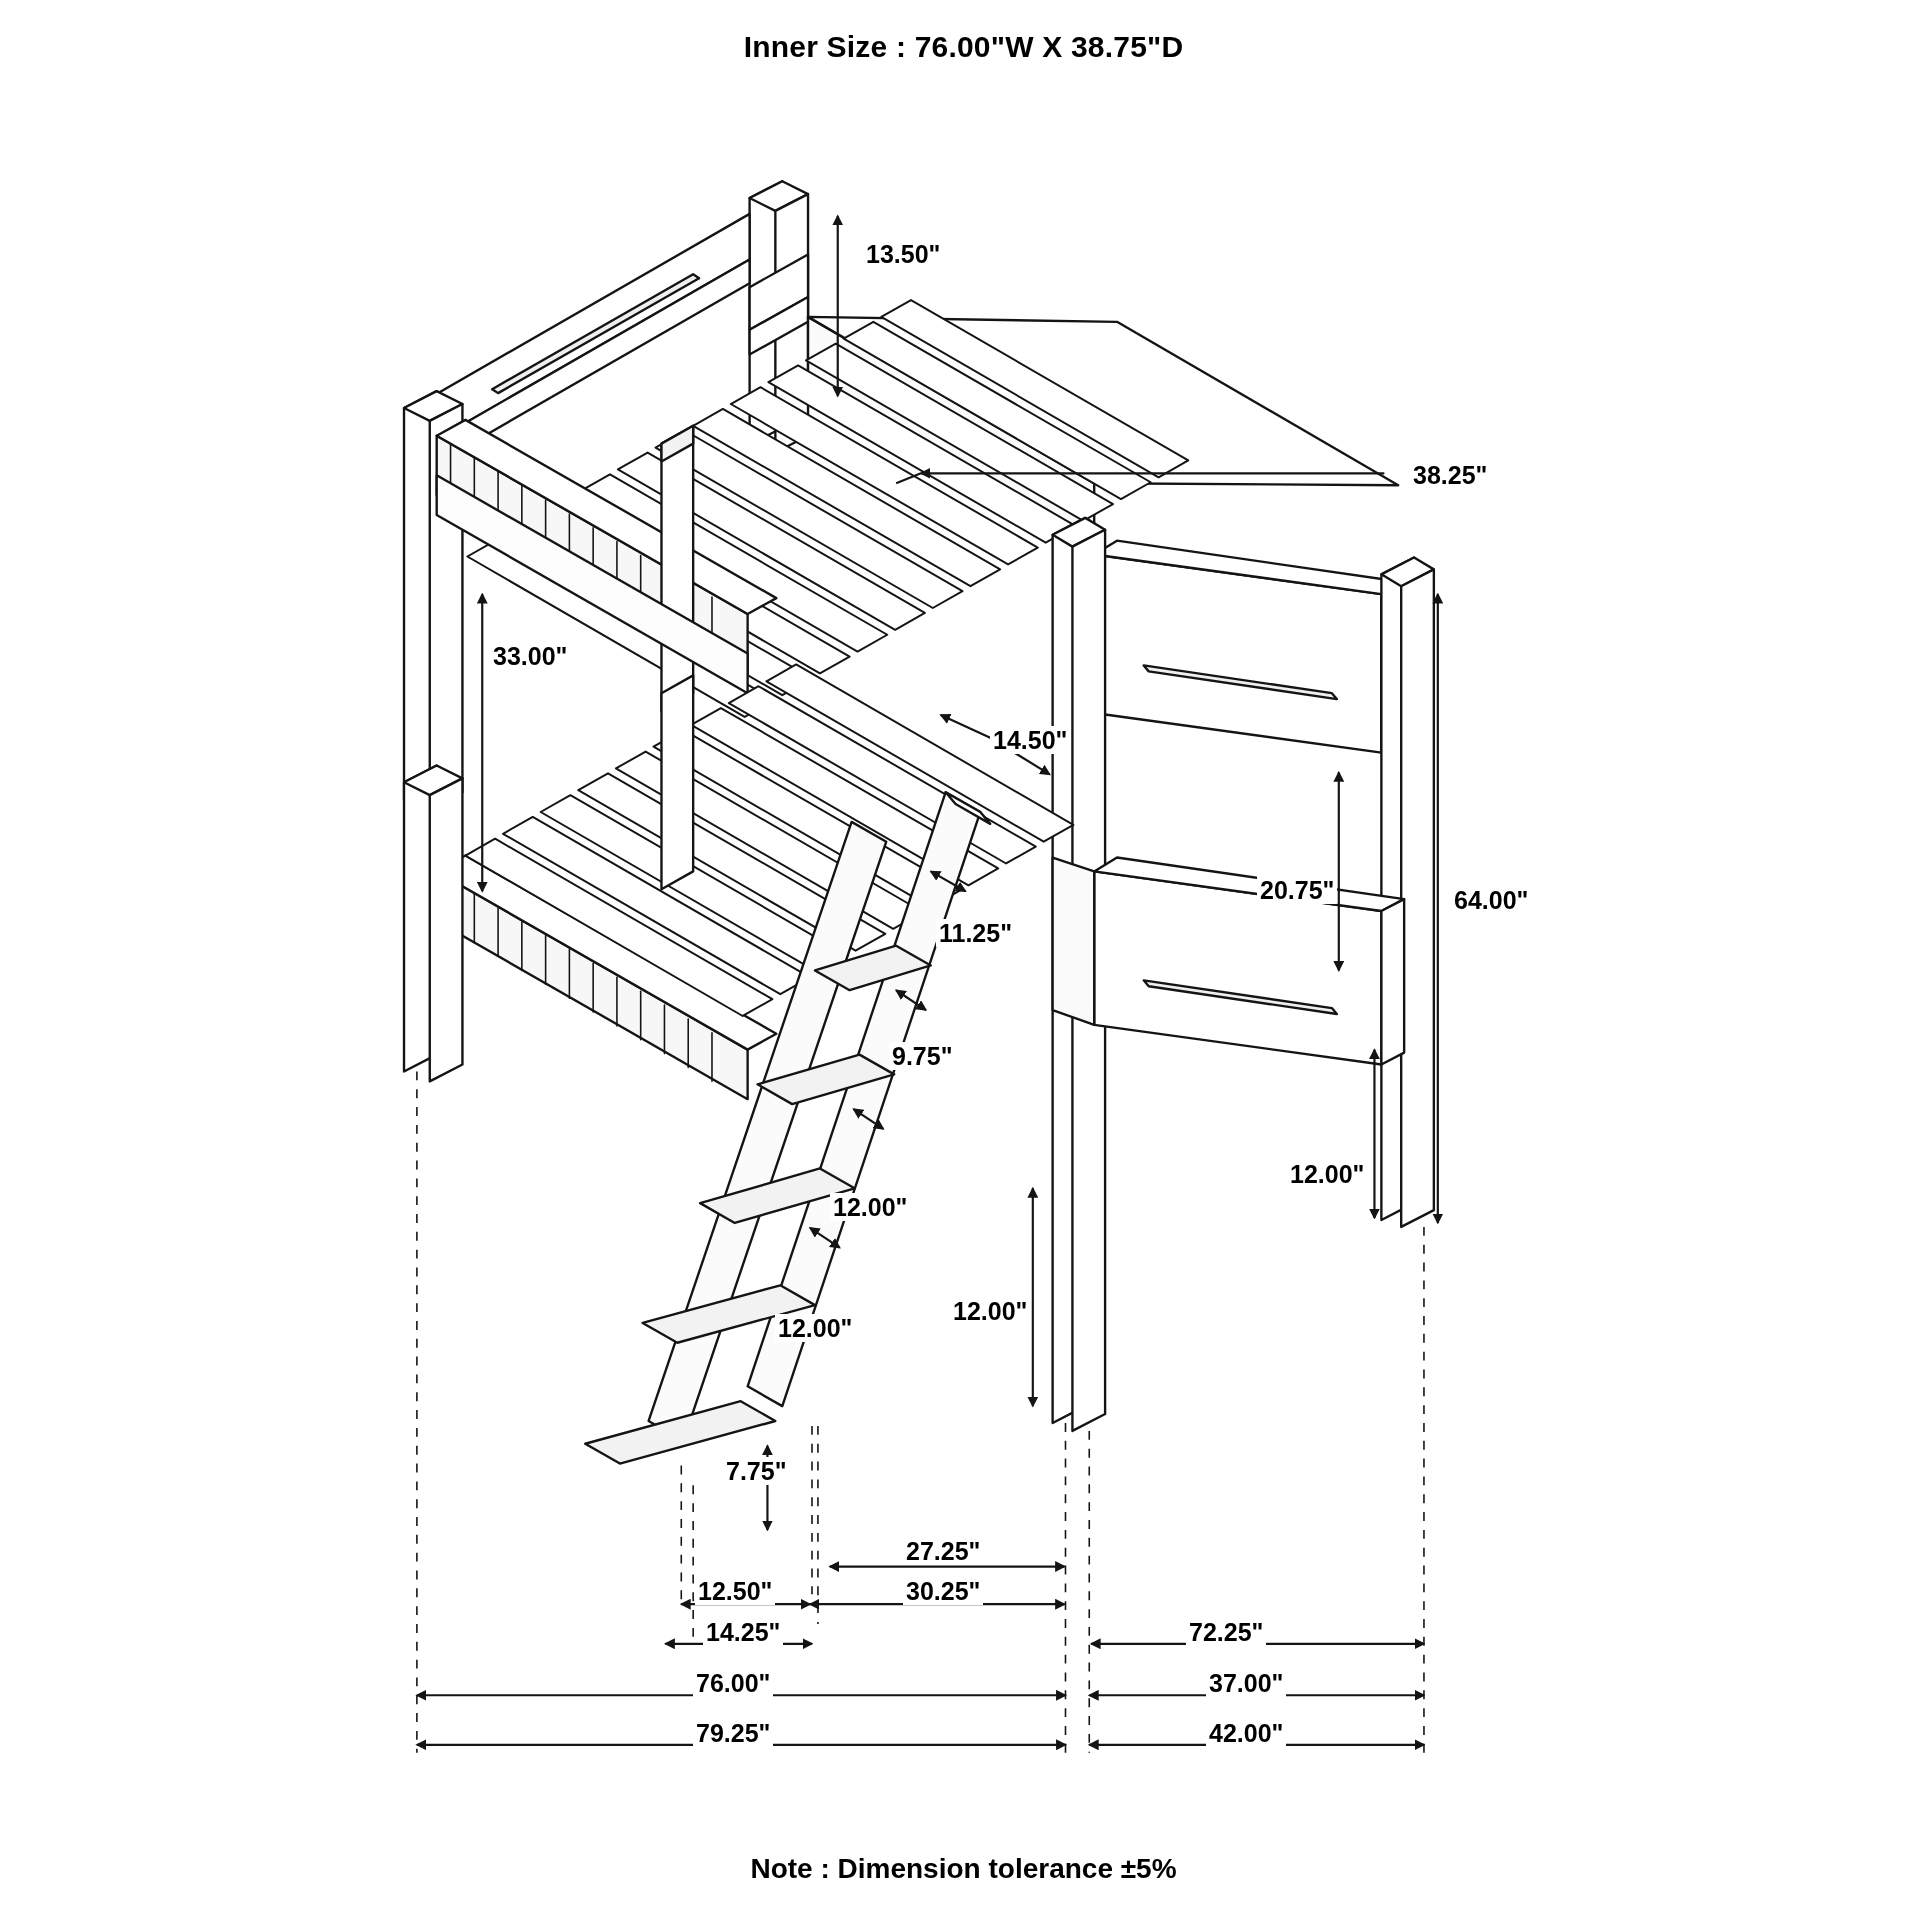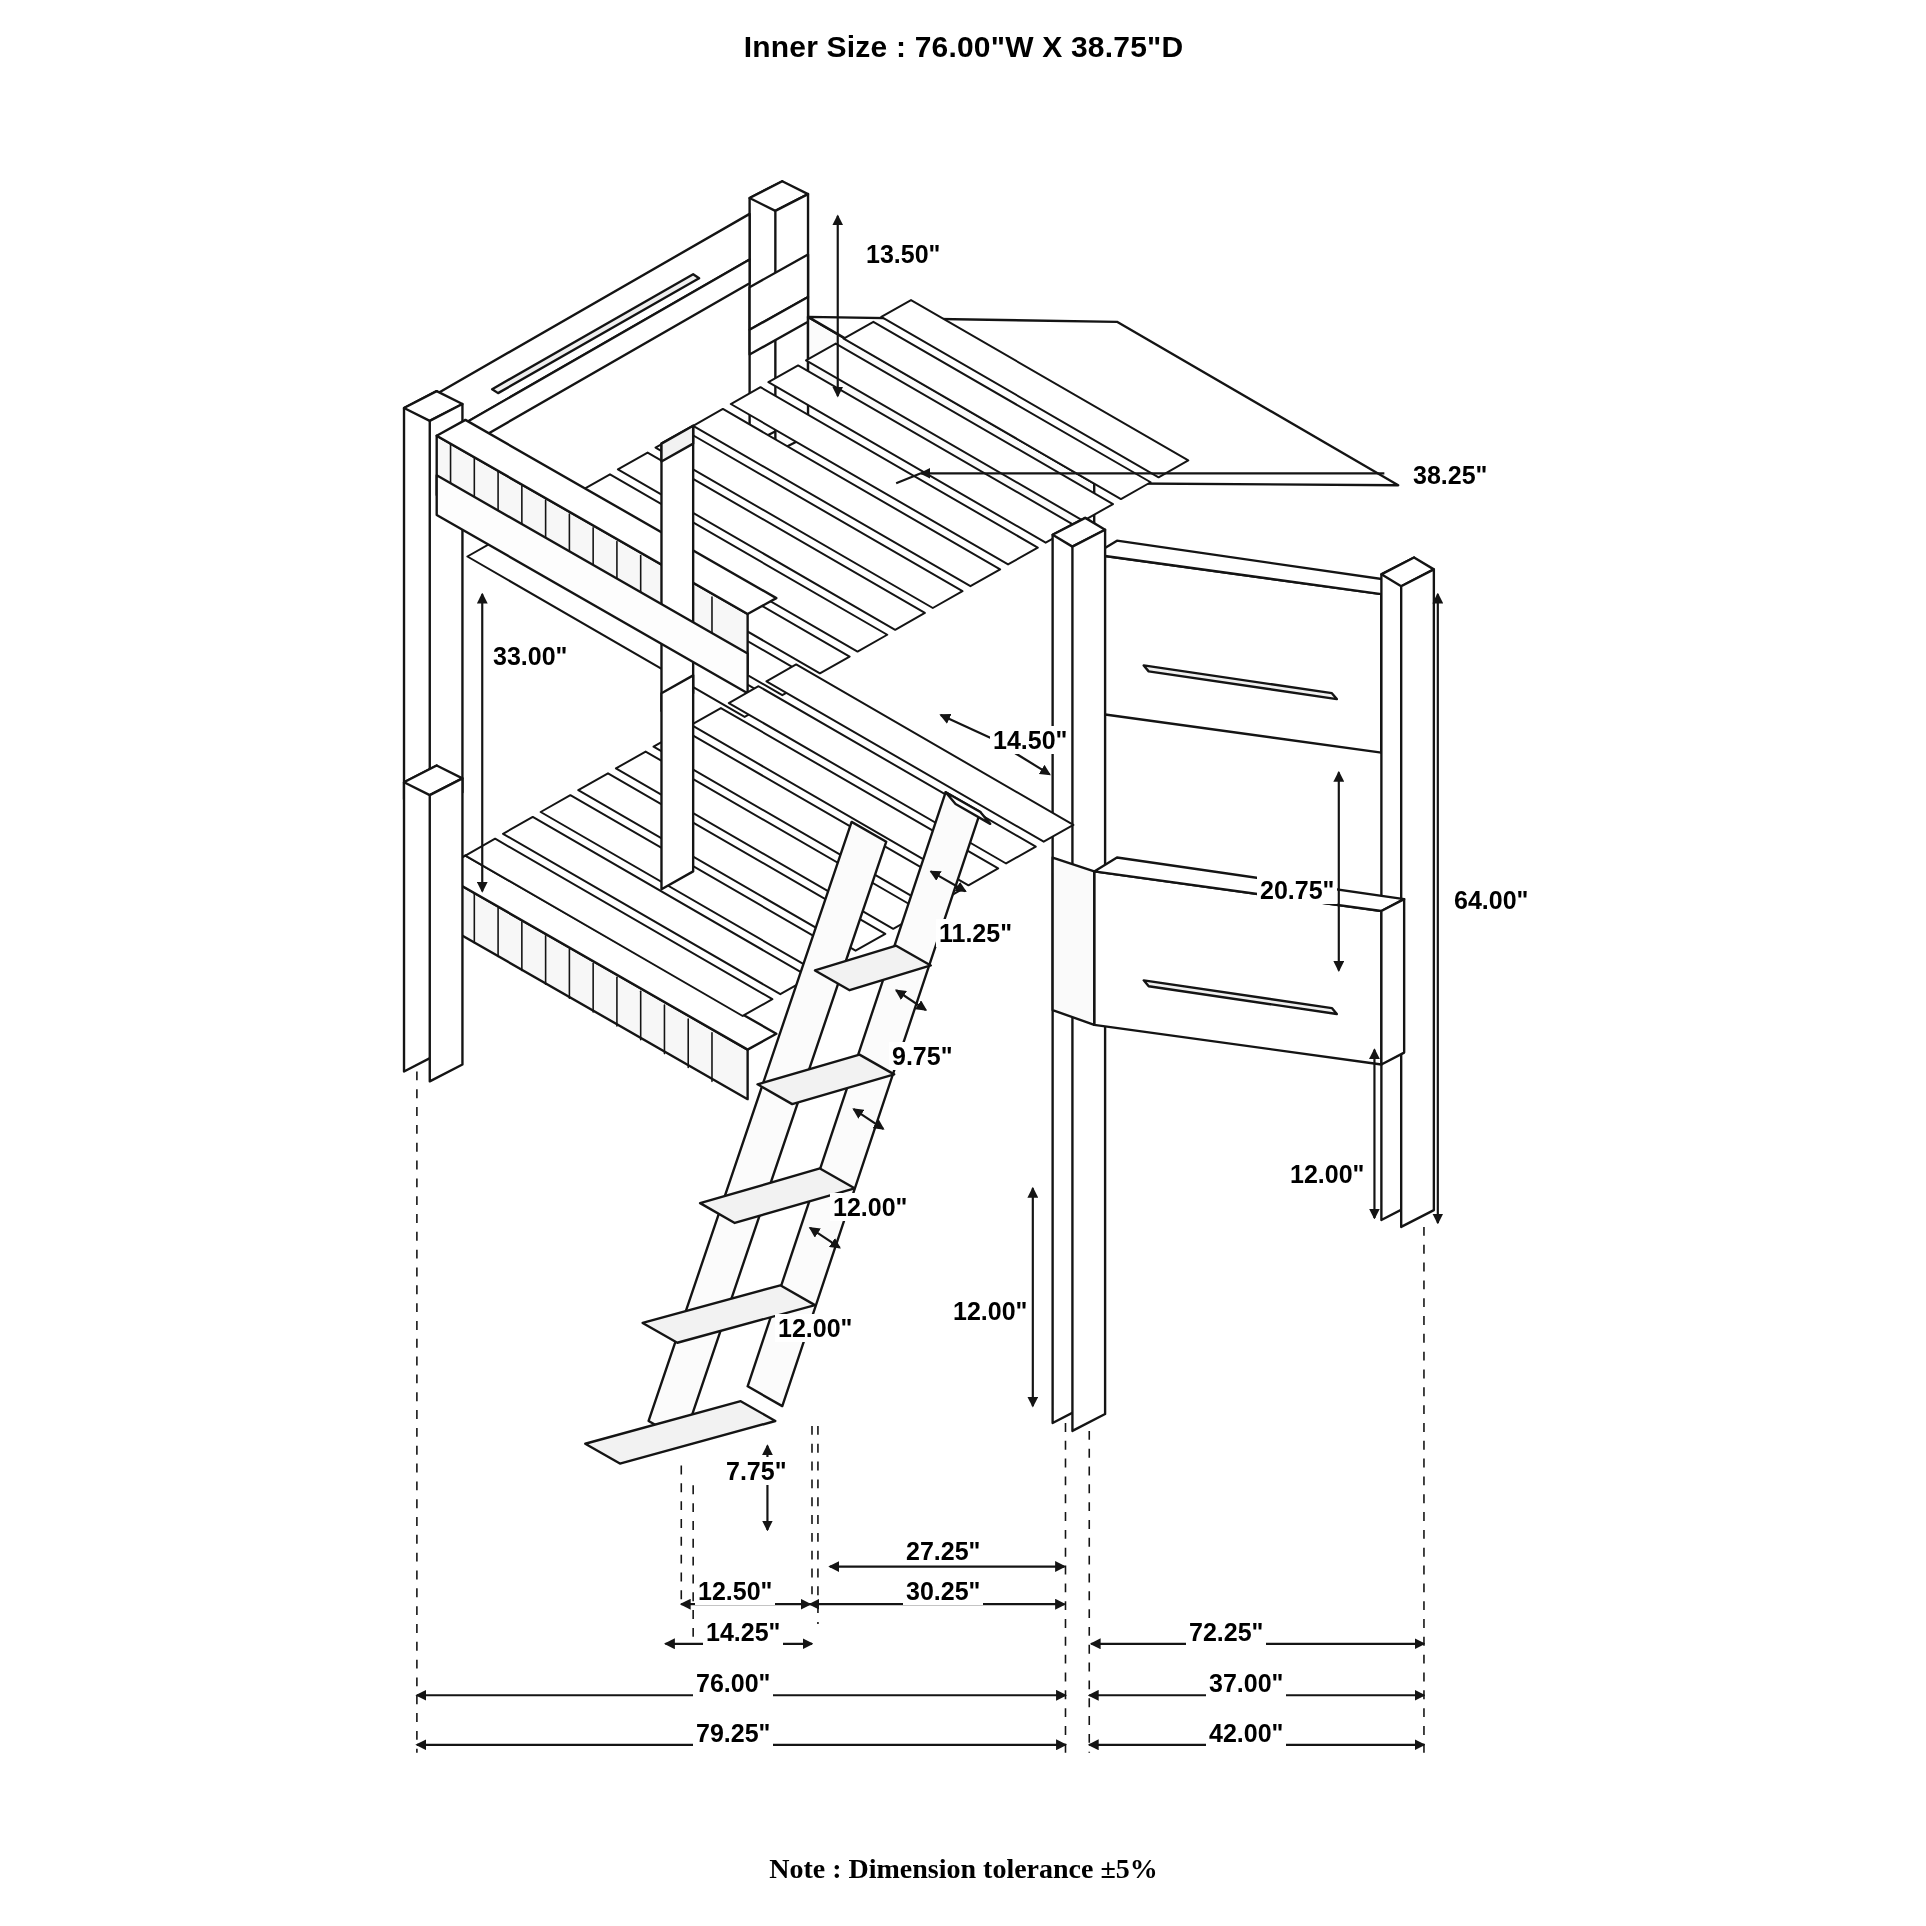--- a/index.html
+++ b/index.html
@@ -30,21 +30,20 @@
     letter-spacing: 0.2px;
   }
   .note {
     position: absolute;
     bottom: 42px;
     left: 0;
     width: 100%;
     text-align: center;
     font-size: 28px;
     font-weight: bold;
-    font-family: Liberation Serif, serif;
   }
   svg.drawing {
     position: absolute;
     top: 0;
     left: 0;
     width: 1927px;
     height: 1927px;
   }
   .dim-label {
     position: absolute;

